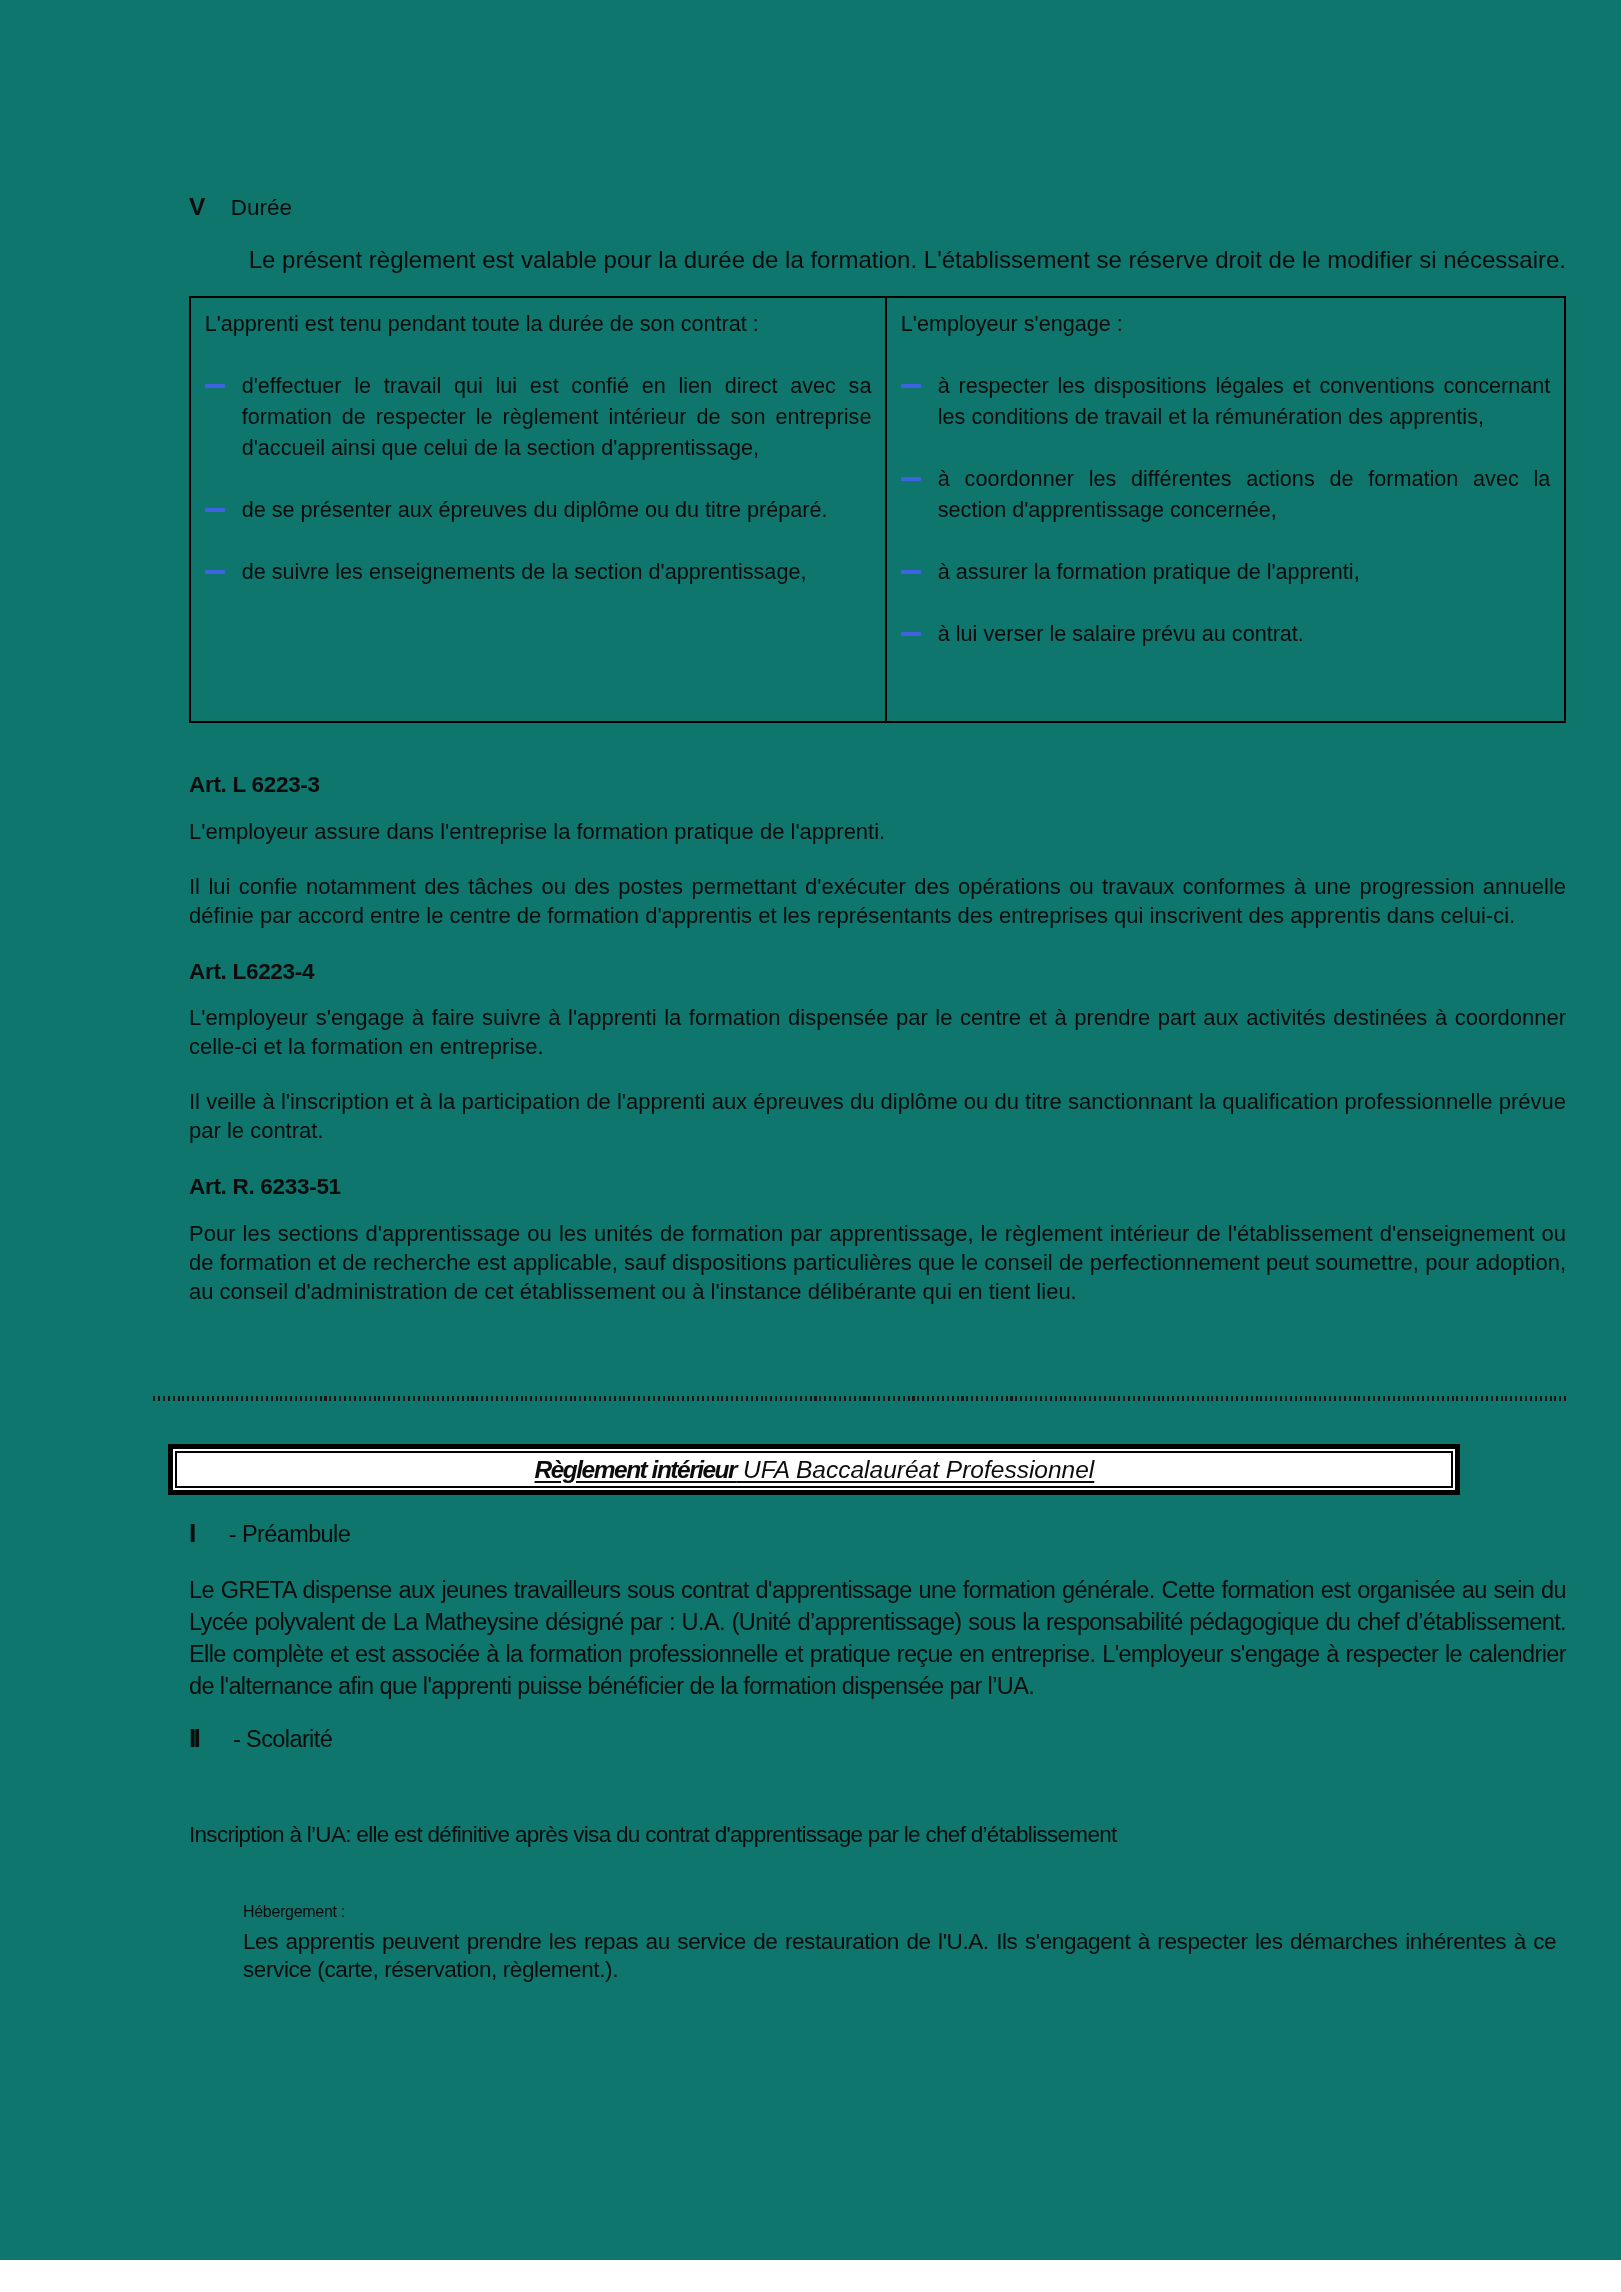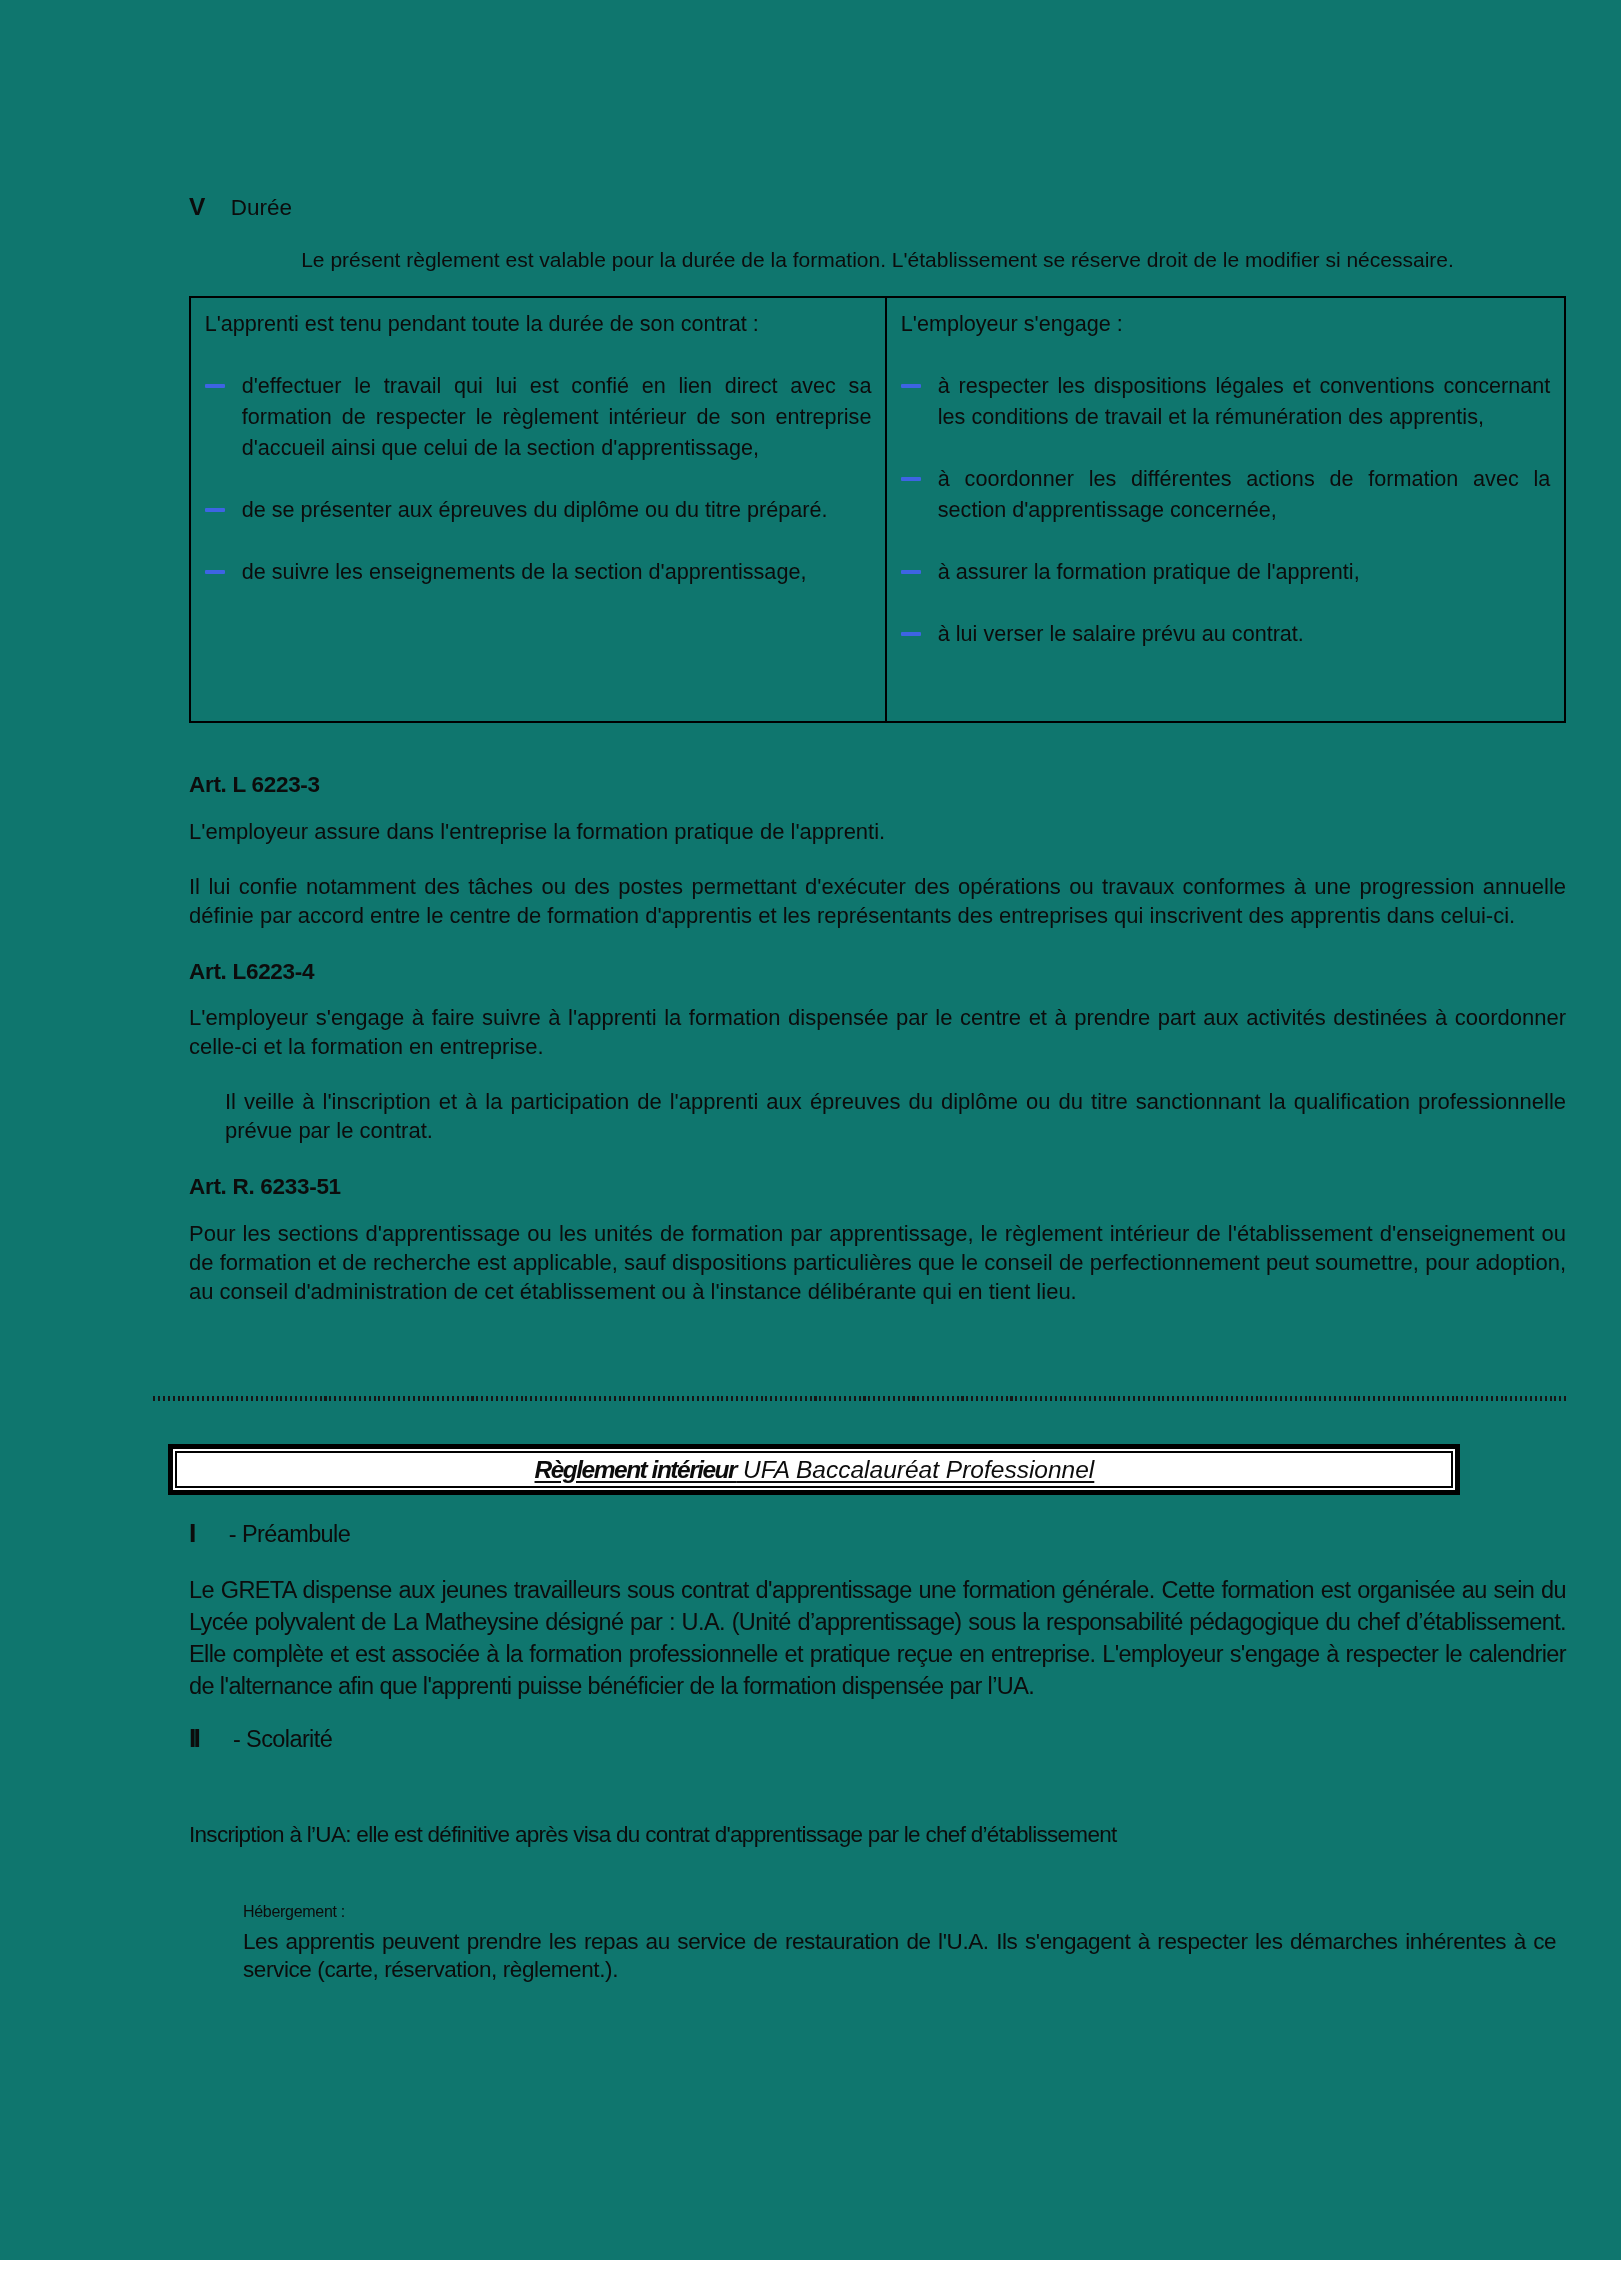--- a/index.html
+++ b/index.html
@@ -12,21 +12,21 @@
     font-family: "Liberation Sans", sans-serif;
     color: var(--ink);
     overflow: hidden;
   }
   .content { padding: 192px 55px 0 189px; }
 
   
   .v-heading { font-size: 22.5px; line-height: 29px; }
   .v-num { font-weight: bold; font-size: 24.5px; margin-right: 25.5px; }
 
-  .intro { margin-top: 23.5px; font-size: 21px; line-height: 27.4px; text-align: center; }
+  .intro { margin-top: 23.5px; font-size: 24px; line-height: 27.4px; text-align: right; }
 
   
   .tbl { display: flex; margin-top: 23.5px; border: 2.9px solid #000; min-height: 427px; }
   .cell { padding: 9.8px 13.7px 9.8px 13.7px; font-size: 21.6px; line-height: 31px; text-align: justify; }
   .cell-left  { width: 50.7%; border-right: 2.9px solid #000; }
   .cell-right { width: 49.3%; }
   .bullet-row { display: flex; margin-top: 31px; justify-content: space-between; }
   .dash-cell { flex: 0 0 37px; position: relative; }
   .dash-bar { display: block; width: 20.6px; height: 3.9px; background: var(--blue); margin-top: 13.7px; border-radius: 1px; }
   .bullet-text { flex: 1 1 auto; text-align: justify; }
@@ -128,21 +128,21 @@
         </div>
       </div>
     </div>
 
     <div class="art-title" style="margin-top:47px;">Art. L 6223-3</div>
     <p class="art-p">L'employeur assure dans l'entreprise la formation pratique de l'apprenti.</p>
     <p class="art-p" style="margin-top:25.5px;">Il lui confie notamment des tâches ou des postes permettant d'exécuter des opérations ou travaux conformes à une progression annuelle définie par accord entre le centre de formation d'apprentis et les représentants des entreprises qui inscrivent des apprentis dans celui-ci.</p>
 
     <div class="art-title">Art. L6223-4</div>
     <p class="art-p">L'employeur s'engage à faire suivre à l'apprenti la formation dispensée par le centre et à prendre part aux activités destinées à coordonner celle-ci et la formation en entreprise.</p>
-    <p class="art-p" style="margin-top:25.5px;margin-left:36px;">Il veille à l'inscription et à la participation de l'apprenti aux épreuves du diplôme ou du titre sanctionnant la qualification professionnelle prévue par le contrat.</p>
+    <p class="art-p" style="margin-top:25.5px;">Il veille à l'inscription et à la participation de l'apprenti aux épreuves du diplôme ou du titre sanctionnant la qualification professionnelle prévue par le contrat.</p>
 
     <div class="art-title">Art. R. 6233-51</div>
     <p class="art-p">Pour les sections d'apprentissage ou les unités de formation par apprentissage, le règlement intérieur de l'établissement d'enseignement ou de formation et de recherche est applicable, sauf dispositions particulières que le conseil de perfectionnement peut soumettre, pour adoption, au conseil d'administration de cet établissement ou à l'instance délibérante qui en tient lieu.</p>
 
     <div class="dotted-sep"></div>
 
     <div class="title-box">
       <div class="title-box-inner">
         <span class="box-title"><span class="box-title-em">Règlement intérieur</span><span> UFA Baccalauréat Professionnel</span></span>
       </div>

